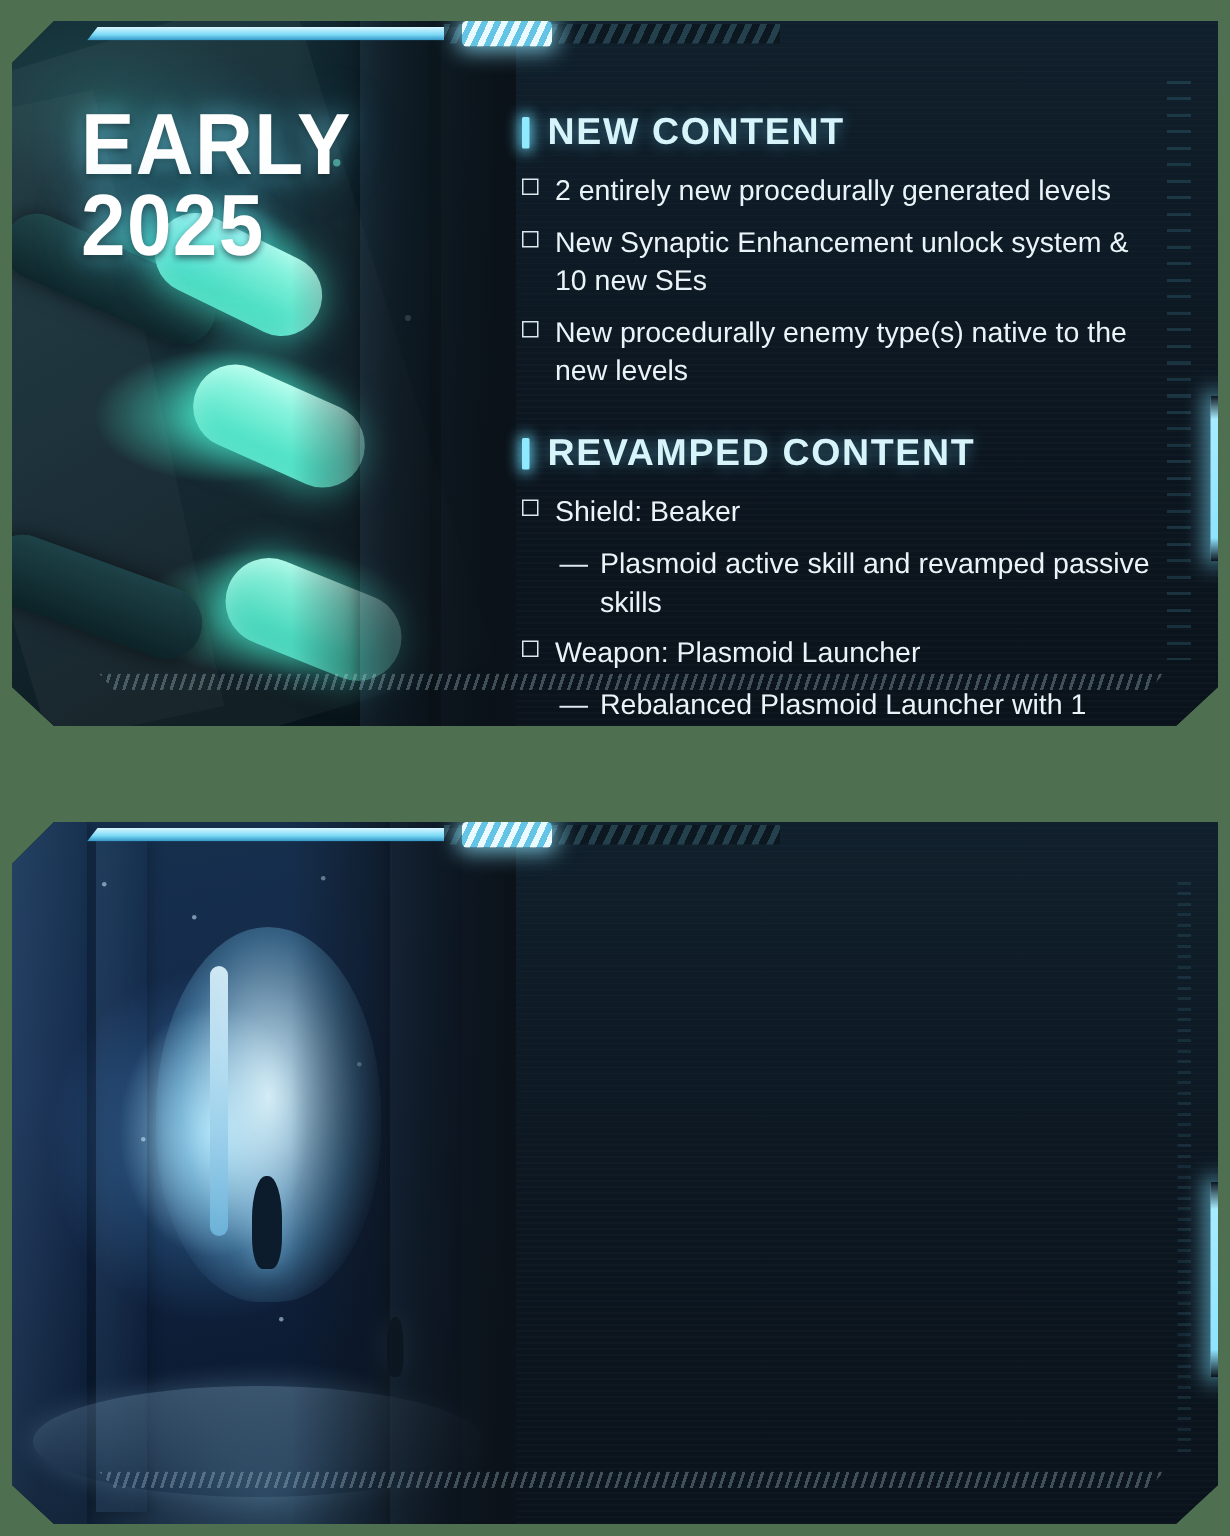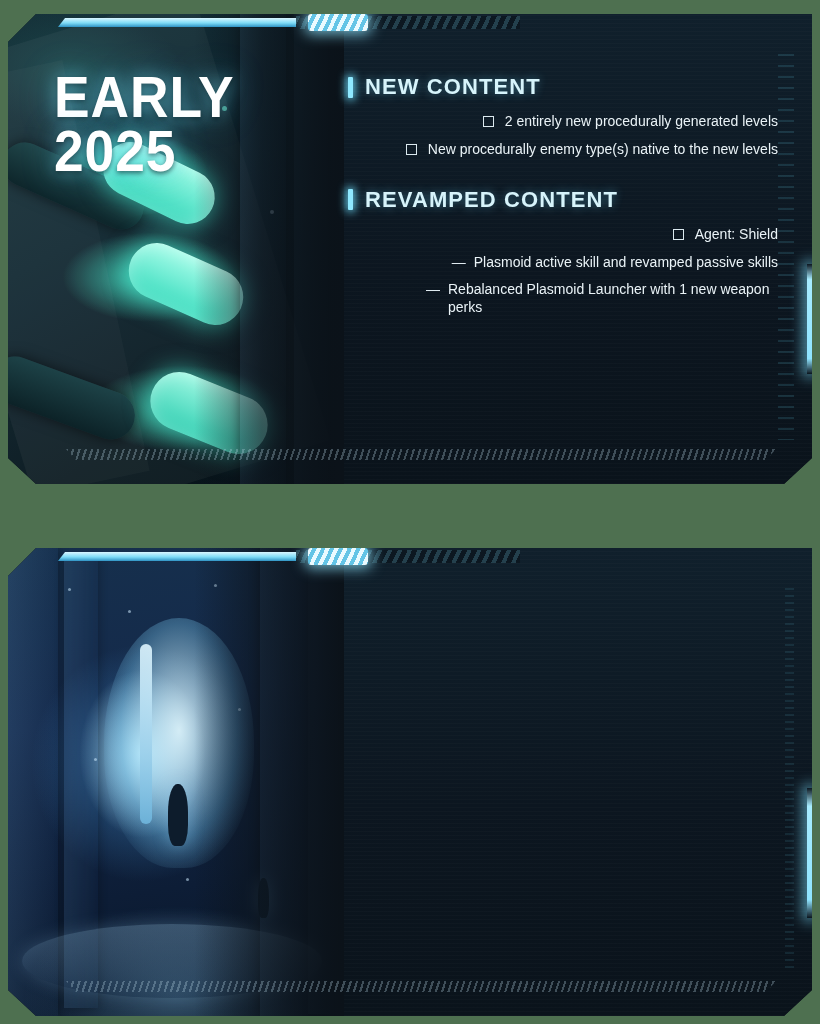--- a/index.html
+++ b/index.html
@@ -119,30 +119,30 @@
     display:flex; align-items:center; gap:12px;
     margin:0 0 12px 0;
   }
   .sec-head + .list { margin-bottom:22px; }
   .bar {
     width:5px; height:21px; background:#8fe9ff; border-radius:1px;
     box-shadow:0 0 9px 2px rgba(110,225,255,.85);
   }
   .sec-title {
     font-family:"Liberation Sans Narrow","Liberation Sans", sans-serif;
-    font-weight:700; font-size:22px; letter-spacing:1.1px;
+    font-weight:700; font-size:25px; letter-spacing:1.1px;
     color:#d7f4fb;
     text-shadow:0 0 10px rgba(110,220,255,.45);
   }
 
   .list { list-style:none; }
   .row {
     display:flex; align-items:flex-start; gap:11px;
     margin-bottom:10px;
-    font-size:14px; line-height:1.32; color:#eaf3f7;justify-content:flex-end;
+    font-size:19px; line-height:1.32; color:#eaf3f7;
   }
   .cb {
     flex:0 0 auto; width:11px; height:11px; margin-top:4px;
     border:1.6px solid #dbe9ef; background:transparent;
   }
   .row.dash {
     padding-left:25px; margin-bottom:8px; gap:8px;
   }
   .dashmark { flex:0 0 auto; color:#dfeaf0; }
 
@@ -237,36 +237,44 @@
         <span class="bar"></span>
         <span class="sec-title">NEW CONTENT</span>
       </div>
       <ul class="list">
         <li class="row">
           <span class="cb"></span>
           <span>2 entirely new procedurally generated levels</span>
         </li>
         <li class="row">
           <span class="cb"></span>
+          <span>New Synaptic Enhancement unlock system &amp; 10 new SEs</span>
+        </li>
+        <li class="row">
+          <span class="cb"></span>
           <span>New procedurally enemy type(s) native to the new levels</span>
         </li>
       </ul>
 
       <div class="sec-head" style="margin-top:28px">
         <span class="bar"></span>
         <span class="sec-title">REVAMPED CONTENT</span>
       </div>
       <ul class="list">
         <li class="row">
           <span class="cb"></span>
-          <span>Agent: Shield</span>
+          <span>Shield: Beaker</span>
         </li>
         <li class="row dash">
           <span class="dashmark">—</span>
           <span>Plasmoid active skill and revamped passive skills</span>
+        </li>
+        <li class="row">
+          <span class="cb"></span>
+          <span>Weapon: Plasmoid Launcher</span>
         </li>
         <li class="row dash">
           <span class="dashmark">—</span>
           <span style="max-width:330px;display:inline-block">Rebalanced Plasmoid Launcher with 1 new weapon perks</span>
         </li>
       </ul>
 
     </div>
   </section>
 

